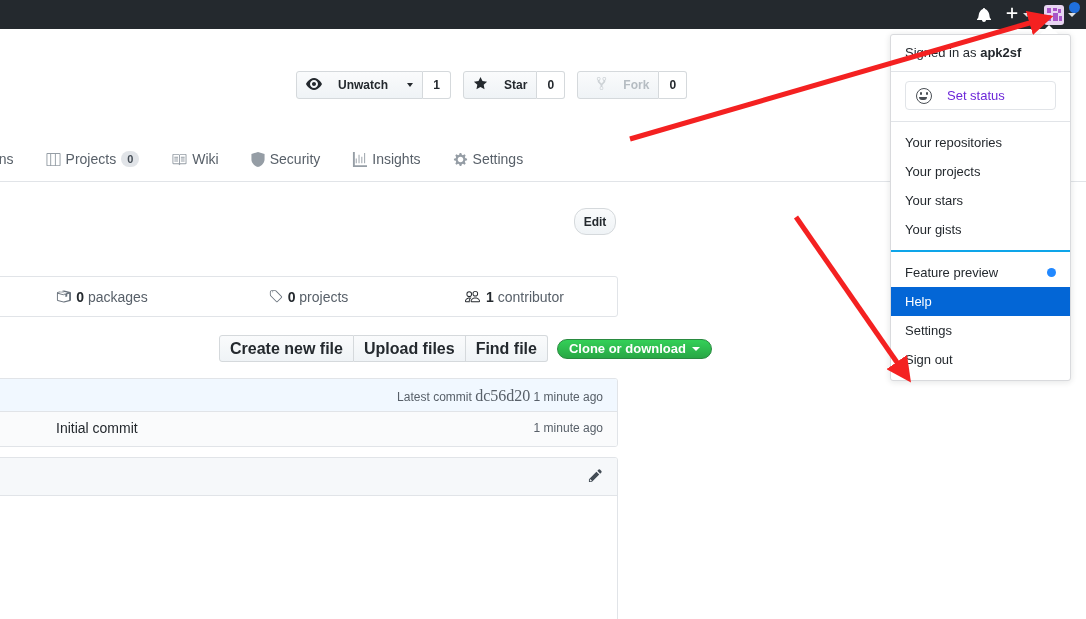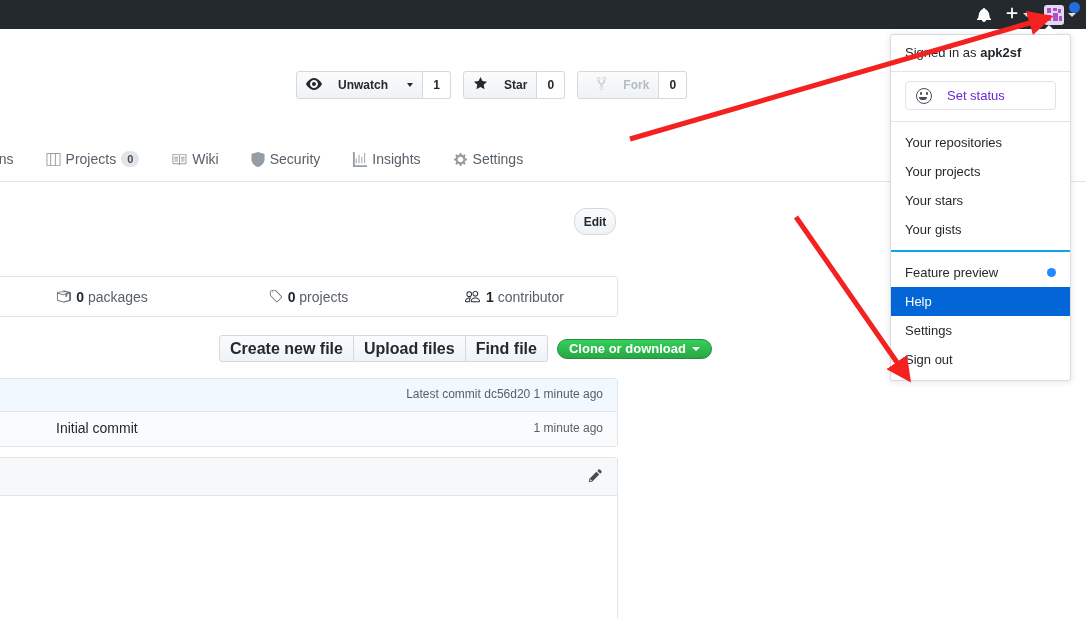--- a/index.html
+++ b/index.html
@@ -157,21 +157,21 @@
   }
   .commit-head {
     height: 33px; background: #f1f8ff; border-bottom: 1px solid #e1e4e8;
     position: relative;
   }
   .commit-head .latest {
     position: absolute; right: 14px; top: 8px;
     font-size: 12px; color: #586069;
   }
   .commit-head .sha {
-    font-family: Liberation Sans, sans-serif; font-size: 12px; color: #586069;
+    font-family: Liberation Serif, serif; font-size: 16px; color: #586069;
   }
   .commit-row {
     height: 34px; background: #fafbfc; position: relative;
   }
   .commit-row .msg {
     position: absolute; left: 315px; top: 8px;
     font-size: 14px; color: #24292e;
   }
   .commit-row .when {
     position: absolute; right: 14px; top: 9px;

